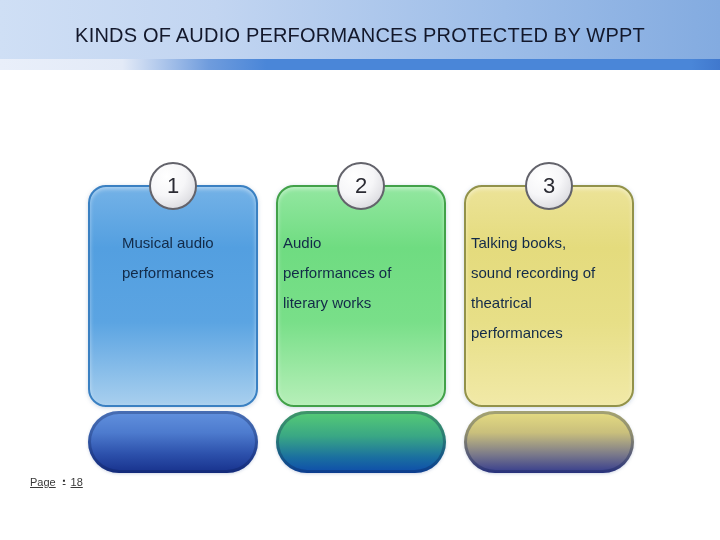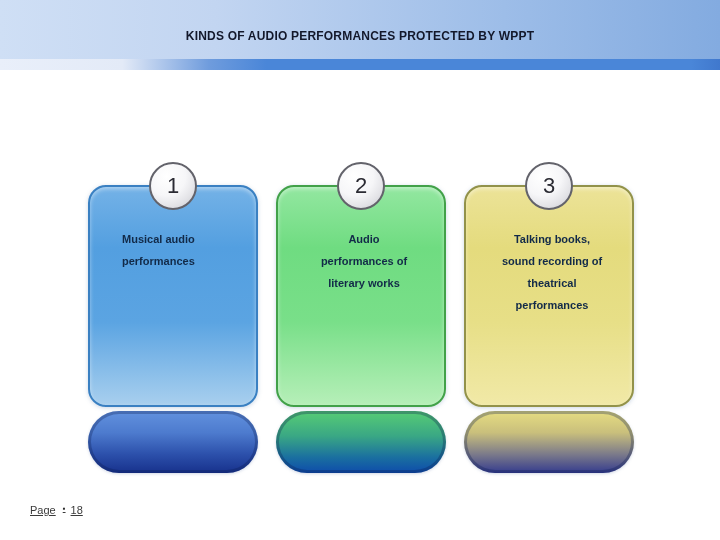--- a/index.html
+++ b/index.html
@@ -16,21 +16,21 @@
   }
 
   
   .header {
     position: absolute; left: 0; top: 0; right: 0; height: 59px;
     background: linear-gradient(90deg, #cfdff5 0%, #c2d5f1 30%, #9dbde8 70%, #83abe0 100%);
     display: flex; align-items: center; justify-content: center;
   }
   .title {
     margin-top: 12px;
-    font-size: 12px; font-weight: bold;
+    font-size: 20px; font-weight: normal;
     letter-spacing: 0.2px;
     color: #13182b;
   }
   .stripe {
     position: absolute; left: 0; top: 59px; right: 0; height: 11px;
     background: linear-gradient(90deg, #e9effa 0%, #e3eaf7 17%, #6f9cdd 29%, #4a86d8 37%, #4a86d8 96%, #4078cd 100%);
   }
 
   
   .cards {
@@ -64,45 +64,45 @@
   .card.green {
     border-color: #42a149;
     background: linear-gradient(180deg, #93e7a0 0%, #6fdc81 28%, #79df89 62%, #b6efb8 100%);
   }
   .card.yellow {
     border-color: #92924a;
     background: linear-gradient(180deg, #ece398 0%, #e4db7d 28%, #e7df87 62%, #f1e9a7 100%);
   }
   .card-text {
     padding-top: 41px;
-    font-size: 11px; font-weight: bold; line-height: 22px;
+    font-size: 15px; font-weight: normal; line-height: 30px;
     color: #122a48;
     white-space: pre-line;
   }
   .card-text.align-left  { text-align: left; padding-left: 32px; padding-right: 8px; }
-  .card-text.align-center{ text-align: center; padding-left: 11px; padding-right: 5px; }
+  .card-text.align-center{ text-align: left; padding-left: 5px; padding-right: 5px; }
 
   .pill {
     position: absolute; top: 249px; left: 0; width: 170px; height: 62px;
     border-radius: 31px;
     box-shadow: inset 0 0 0 3px rgba(10,25,80,0.30), 0 1px 3px rgba(120,140,180,0.35);
   }
   .pill.blue {
     background: linear-gradient(180deg, #6291de 0%, #4d7bce 35%, #2c50ab 70%, #17318c 100%);
   }
   .pill.green {
     background: linear-gradient(180deg, #57cc75 0%, #3aa884 40%, #1a6fa0 75%, #0e4cab 100%);
   }
   .pill.yellow {
     background: linear-gradient(180deg, #e6dd82 0%, #c9bf7c 35%, #7b7a8a 70%, #343b8e 100%);
   }
 
   
   .page {
-    position: absolute; left: 30px; top: 504px;
+    position: absolute; left: 30px; top: 476px;
     font-size: 11px; color: #3a3a3a;
     display: flex; align-items: flex-start; text-decoration: underline;
   }
   .page .bullet { font-size: 8px; margin: 0 5px 0 7px; color: #2b2b2b; }
 </style>
 </head>
 <body>
 
 <div class="slide">
 

